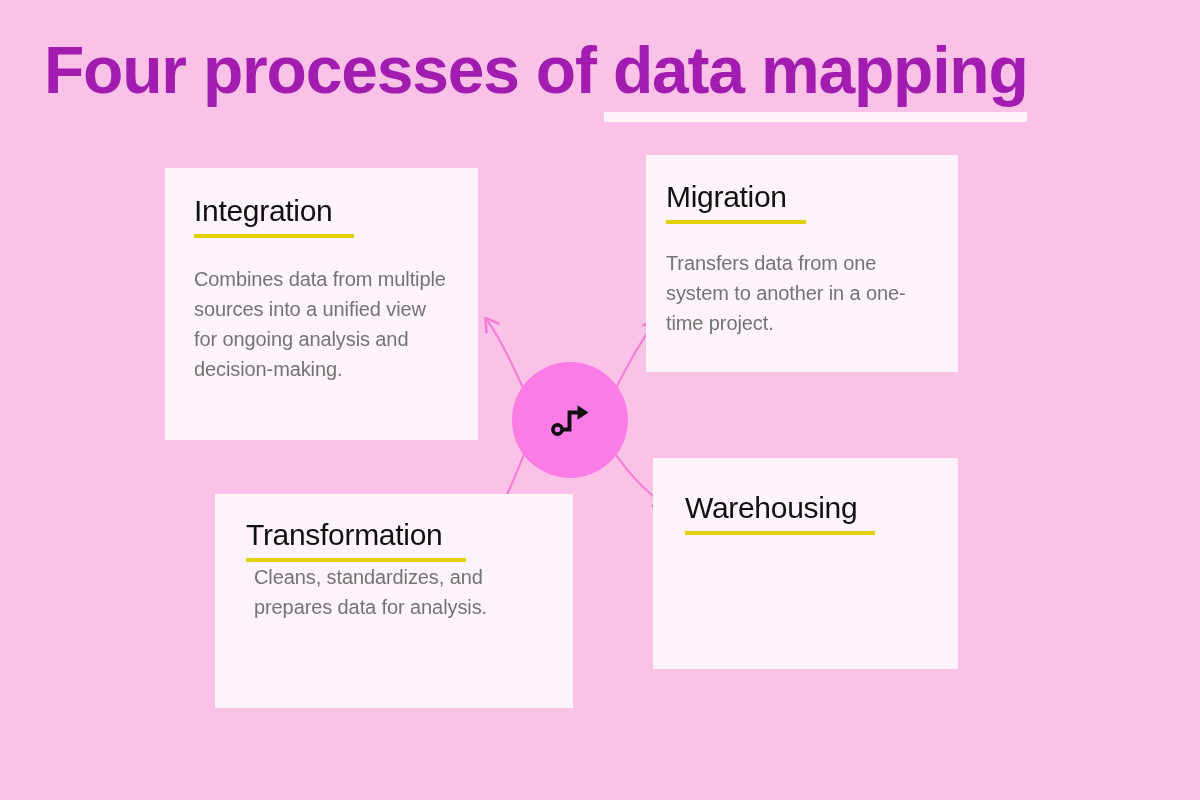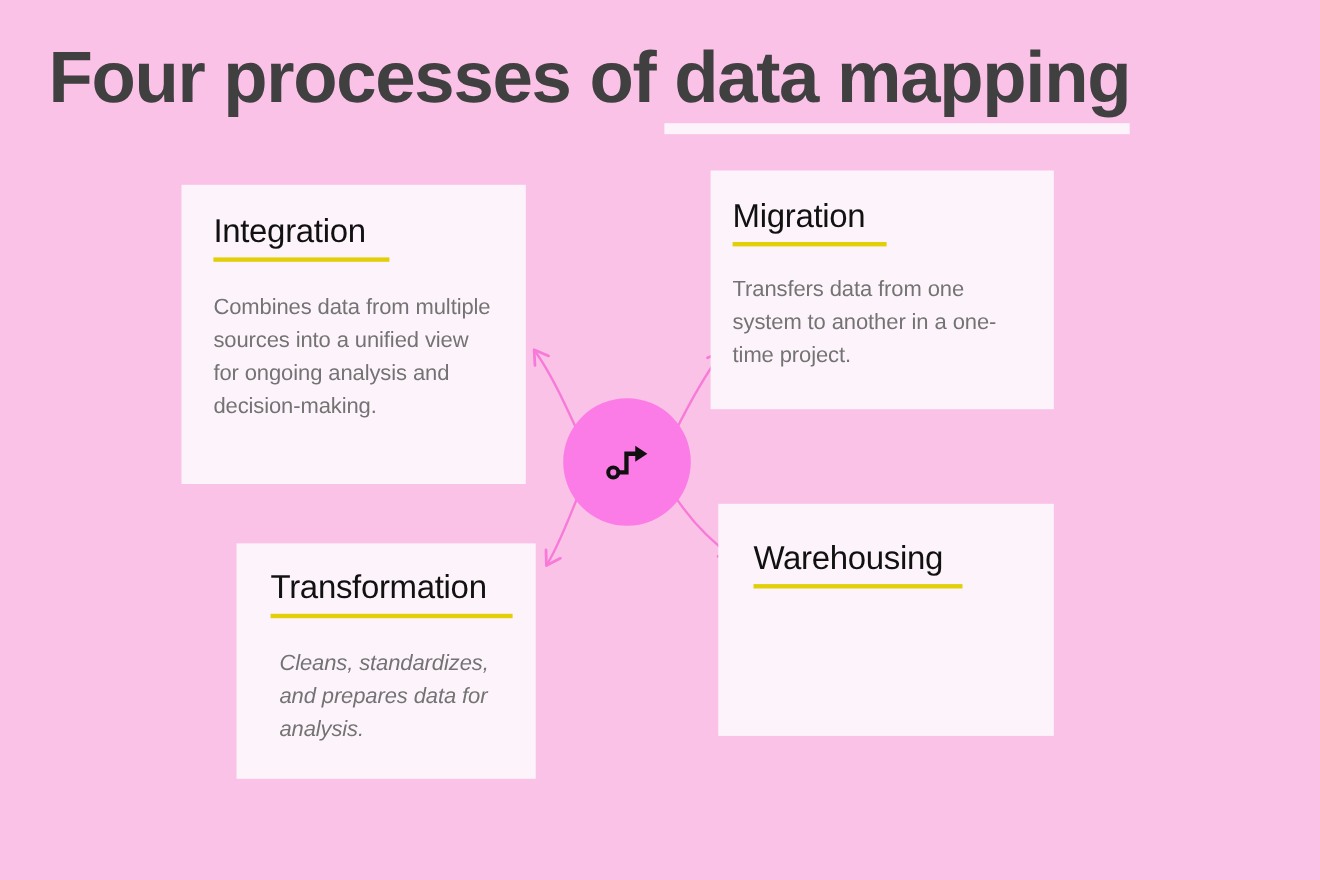--- a/index.html
+++ b/index.html
@@ -26,21 +26,21 @@
     position: absolute;
     left: 44px;
     top: 34px;
     width: 1060px;
   }
   .title {
     font-family: "Liberation Sans", sans-serif;
     font-size: 66px;
     line-height: 72px;
     font-weight: 700;
-    color: #404040;
+    color: #a21caf;
     letter-spacing: -1.2px;
     margin: 0;
     white-space: nowrap;
   }
   .title-underline {
     position: absolute;
     left: 560px;
     top: 78px;
     width: 423px;
     height: 10px;
@@ -124,26 +124,26 @@
     height: 217px;
     padding: 25px 20px 14px 20px;
   }
   #card-migration .card-rule { width: 140px; }
   #card-migration .card-body { margin-top: 24px; }
 
   
   #card-transformation {
     left: 215px;
     top: 494px;
-    width: 272px;
+    width: 358px;
     height: 214px;
     padding: 24px 22px 0 31px;
   }
   #card-transformation .card-rule { width: 220px; }
-  #card-transformation .card-body { margin-top: 26px; padding-left: 8px; font-style: italic; }
+  #card-transformation .card-body { padding-left: 8px; }
 
   
   #card-warehousing {
     left: 653px;
     top: 458px;
     width: 305px;
     height: 211px;
     padding: 33px 20px 0 32px;
   }
   #card-warehousing .card-rule { width: 190px; }

